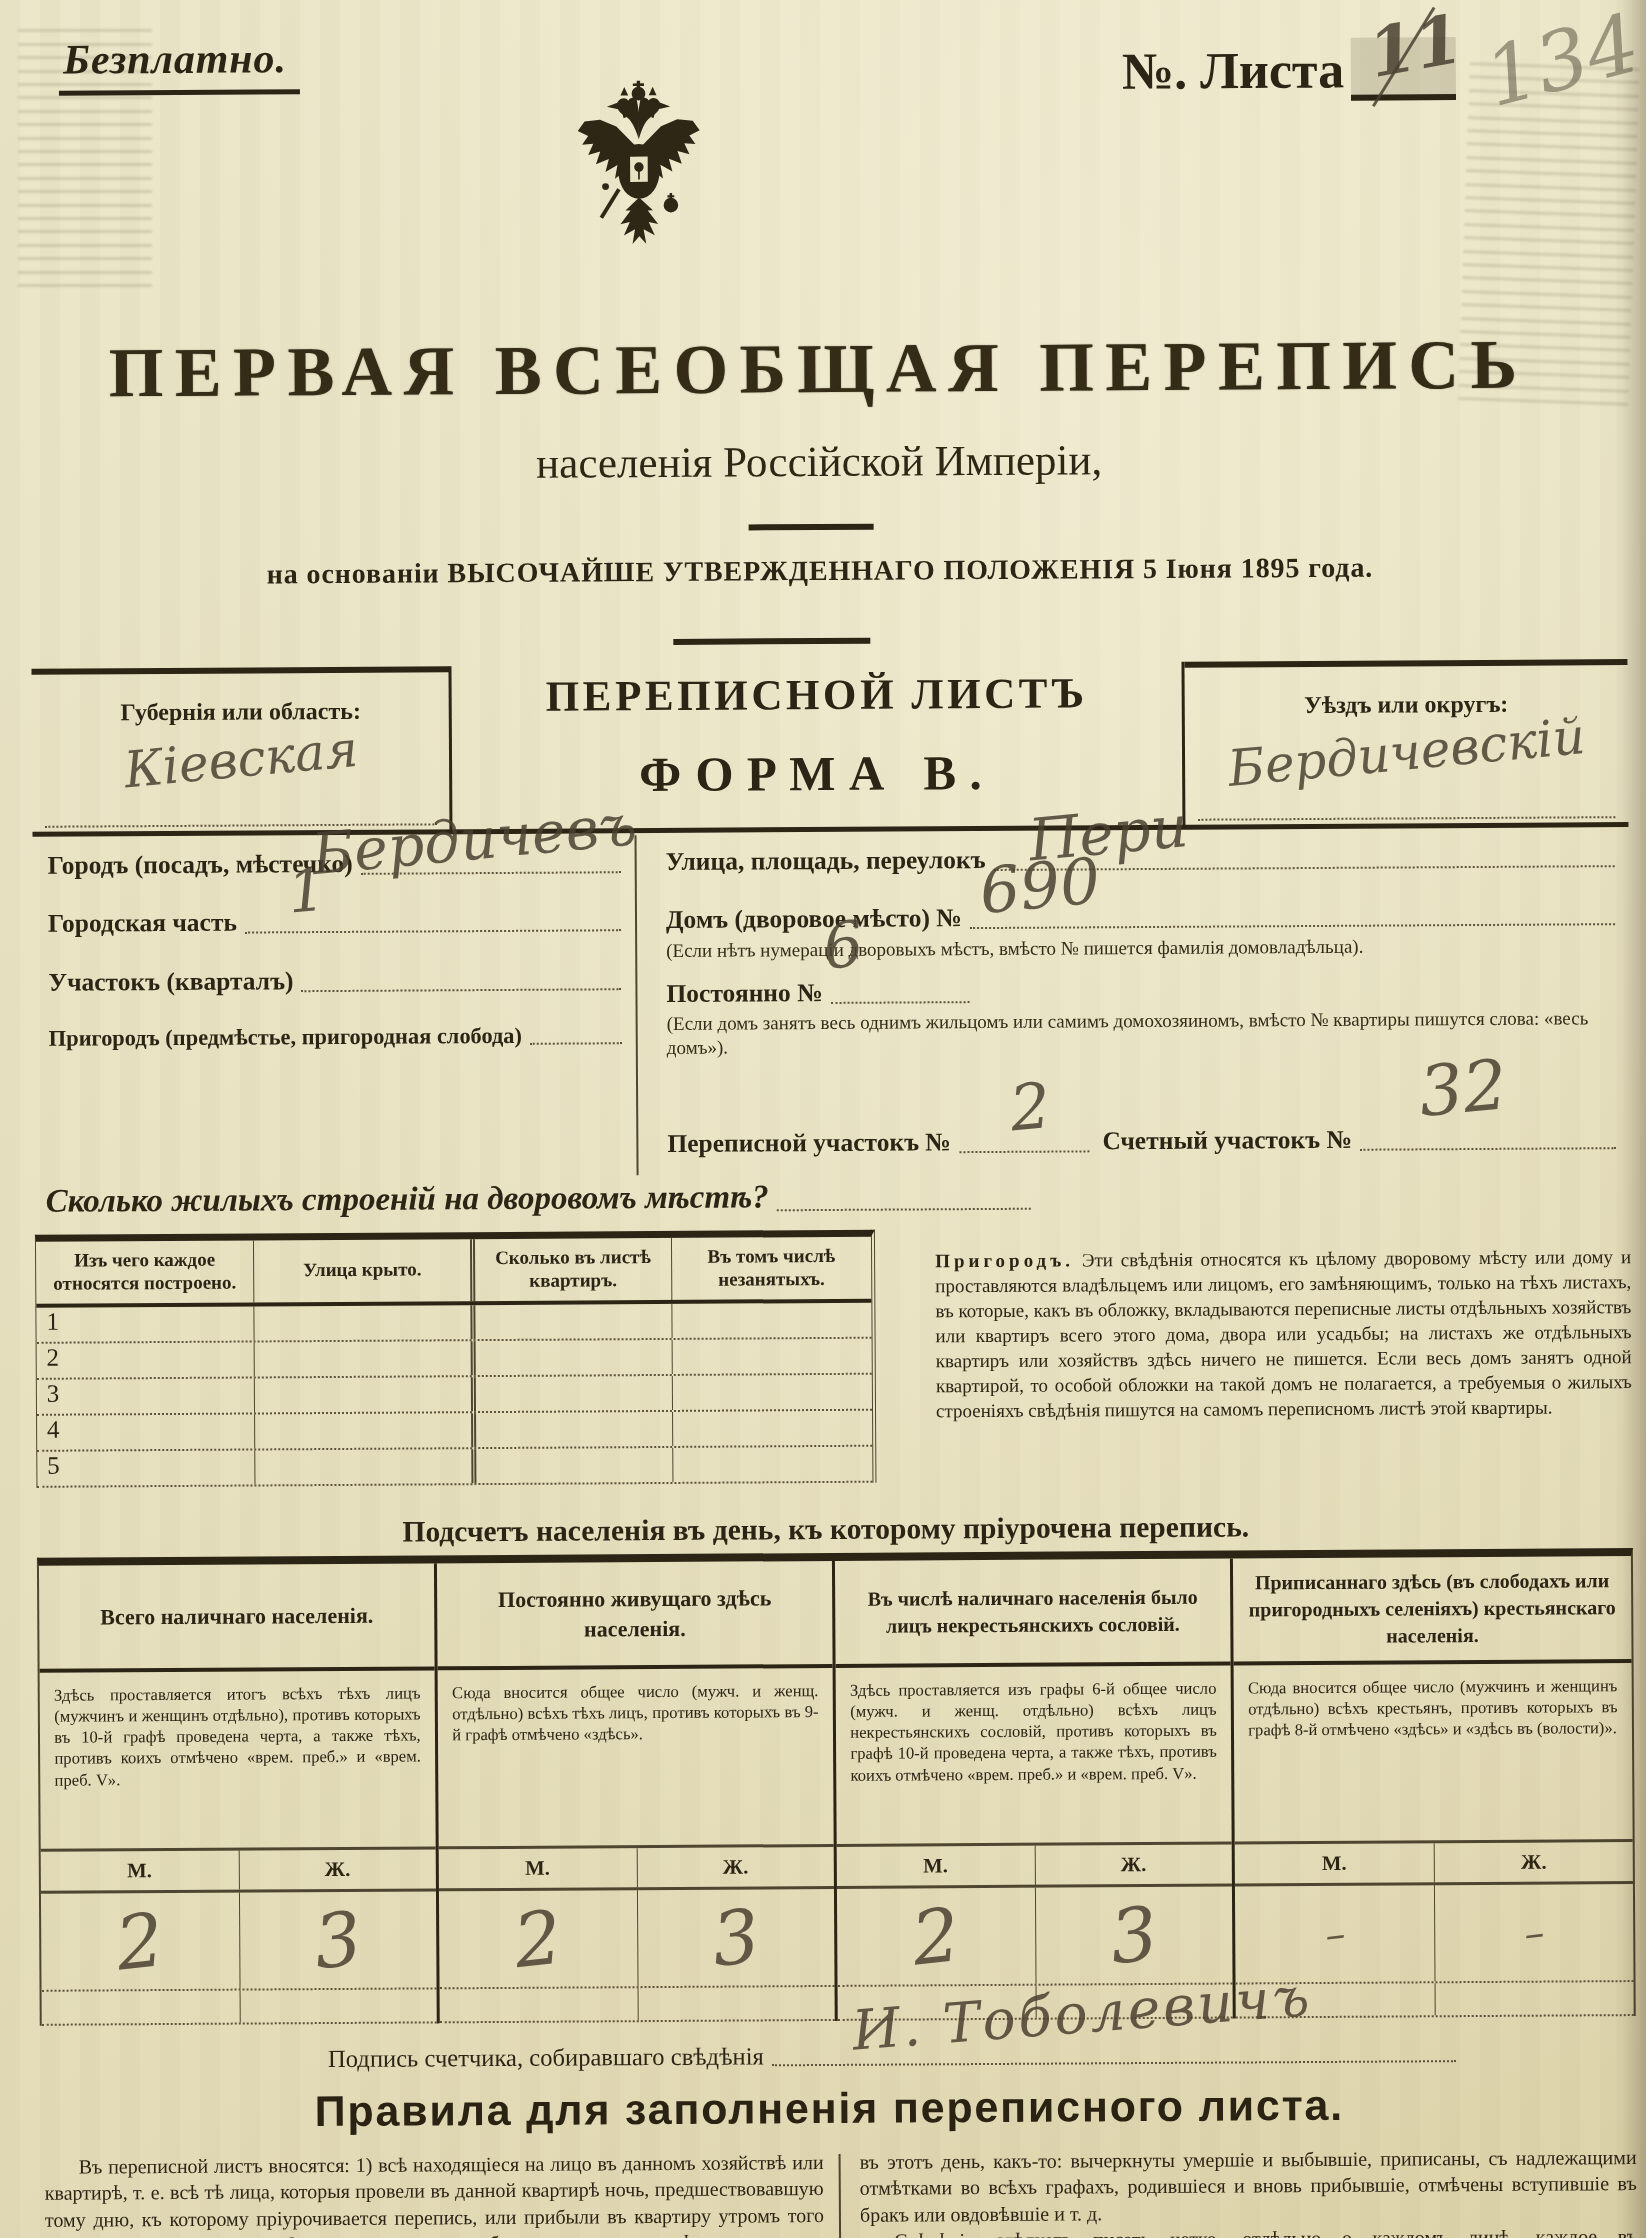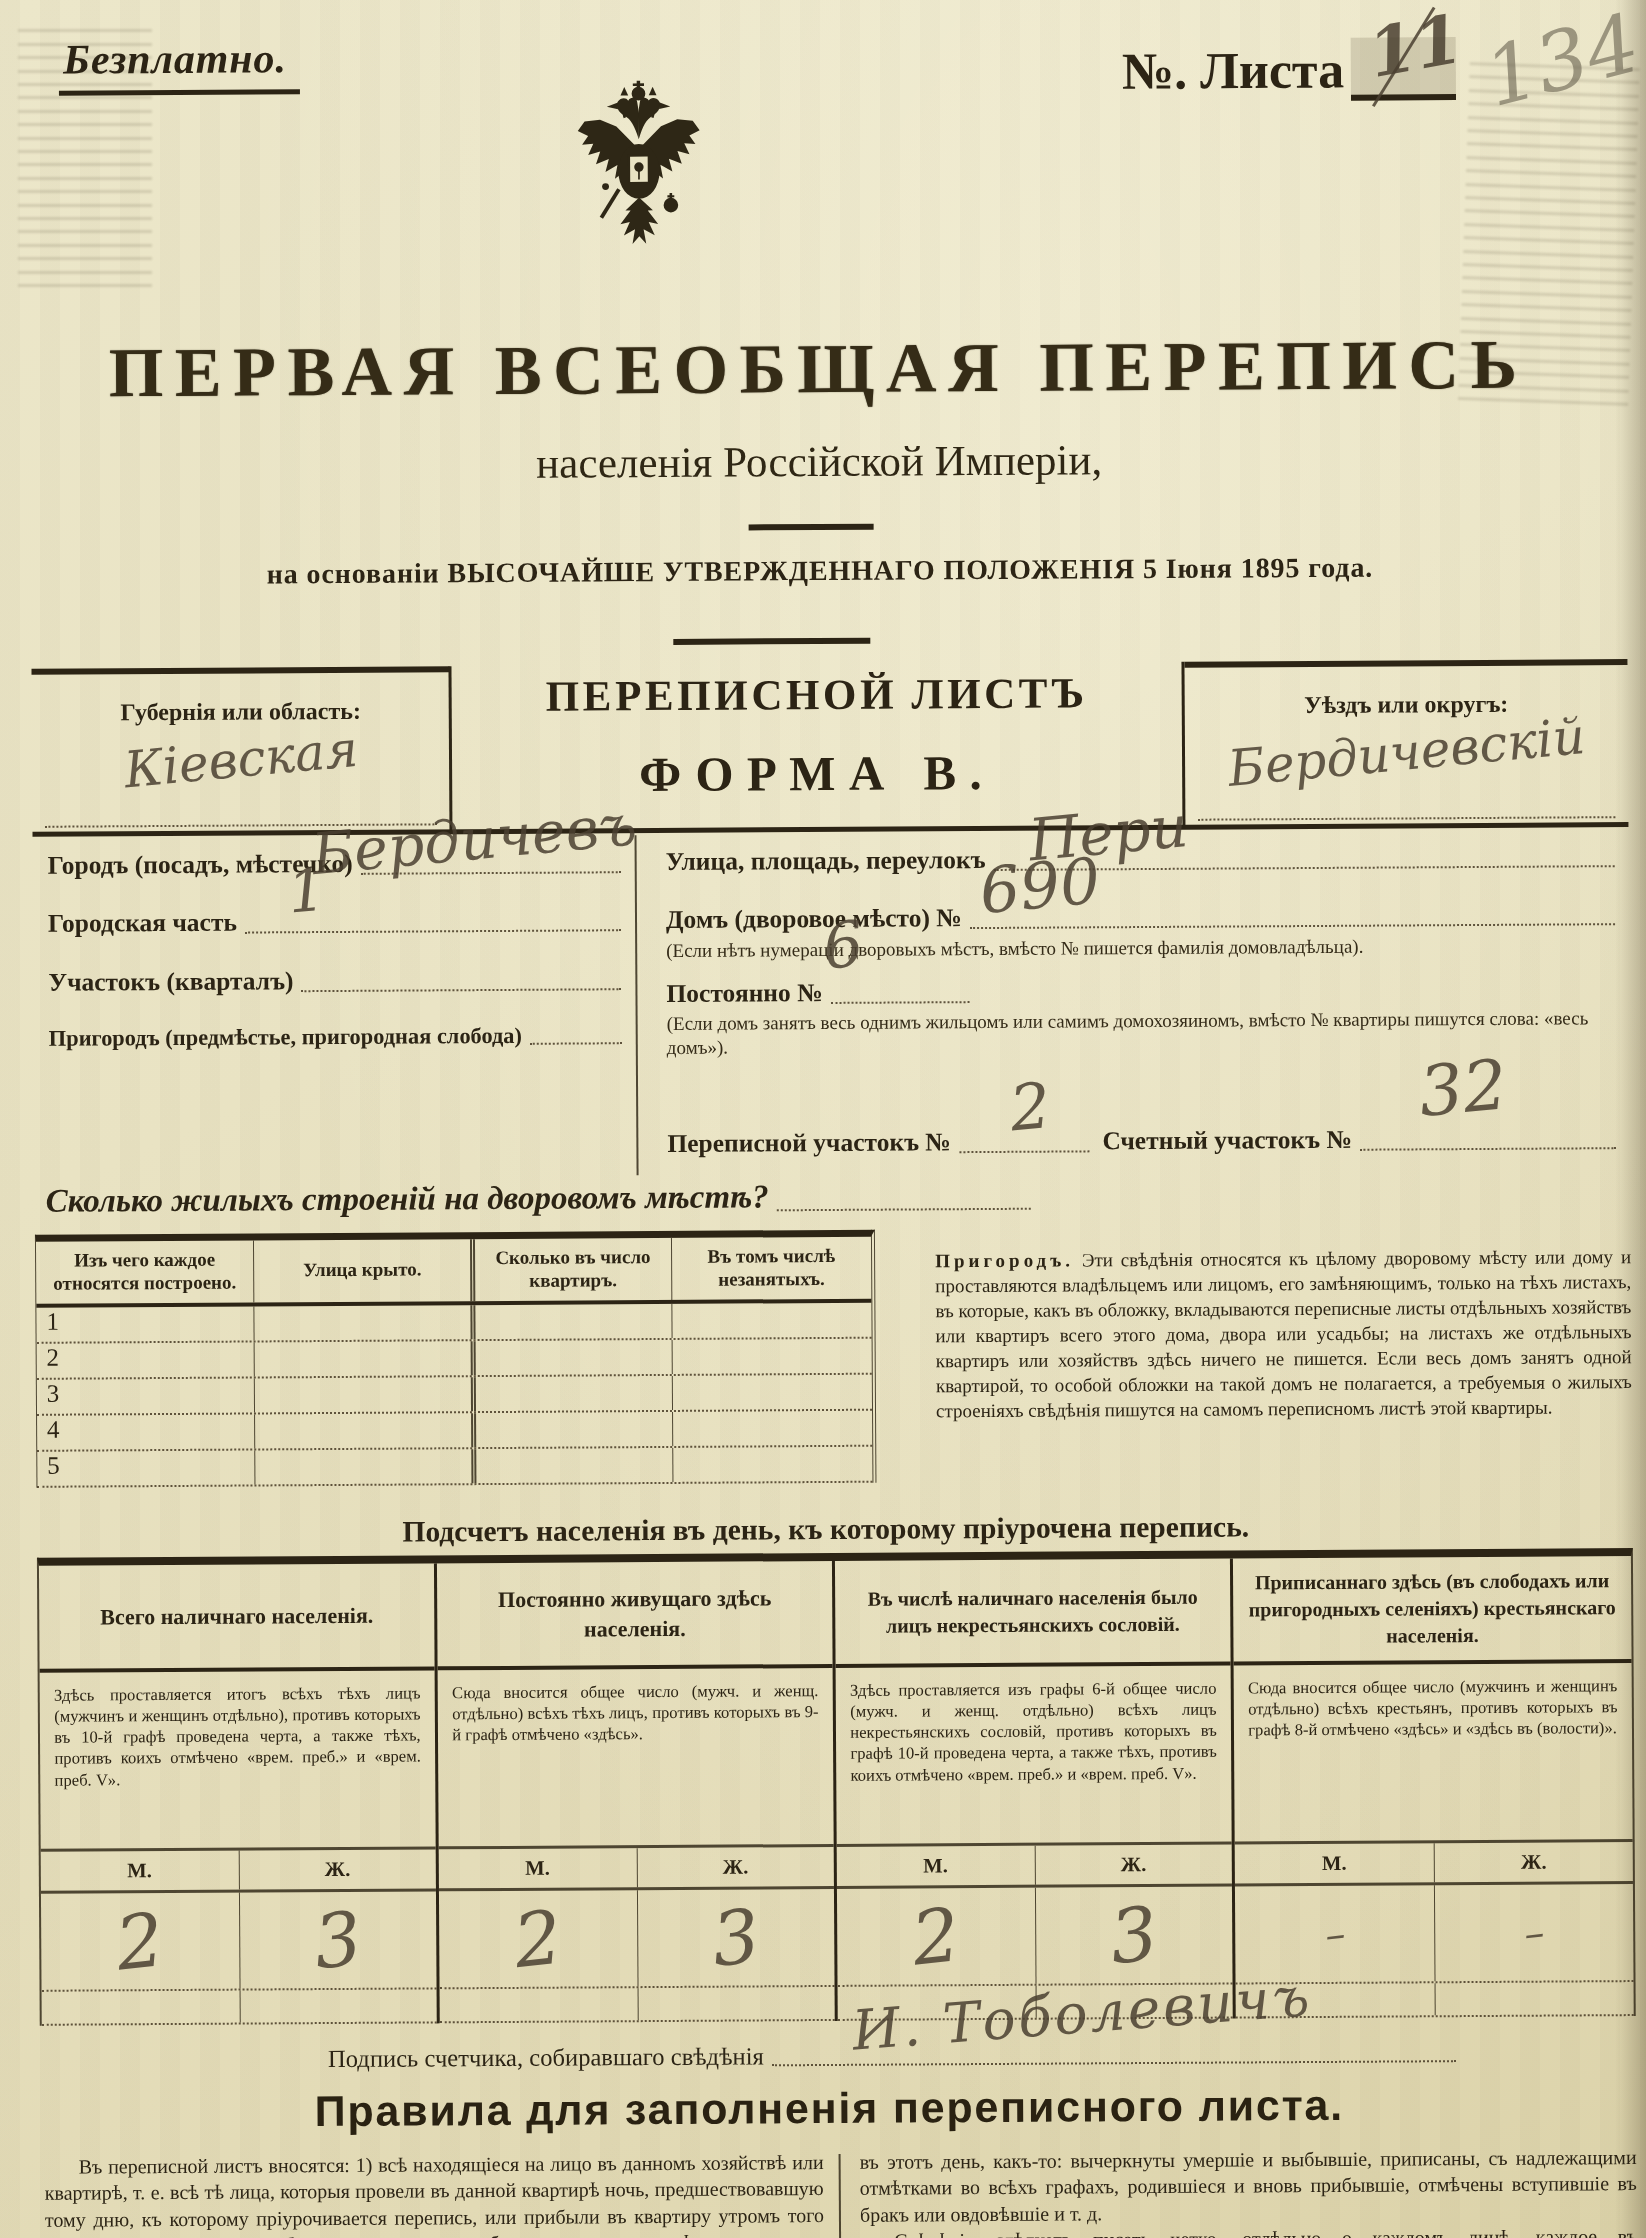--- a/index.html
+++ b/index.html
@@ -242,21 +242,21 @@
 
     <div class="abs bquestion">
       <span class="bq-text">Сколько жилыхъ строеній на дворовомъ мѣстѣ?</span>
       <span class="dotfill"></span>
     </div>
 
     <div class="abs btable">
       <div class="bt-head">
         <div class="bt-col c1">Изъ чего каждое относятся построено.</div>
         <div class="bt-col c2">Улица крыто.</div>
-        <div class="bt-col c3">Сколько въ число квартиръ.</div>
+        <div class="bt-col c3">Сколько въ листѣ квартиръ.</div>
         <div class="bt-col c4">Въ томъ числѣ незанятыхъ.</div>
       </div>
       <div class="bt-row">
         <div class="c1 bt-num">1</div>
         <div class="c2"></div>
           <div class="c3"></div>
           <div class="c4"></div>
       </div>
       <div class="bt-row">
         <div class="c1 bt-num">2</div>

